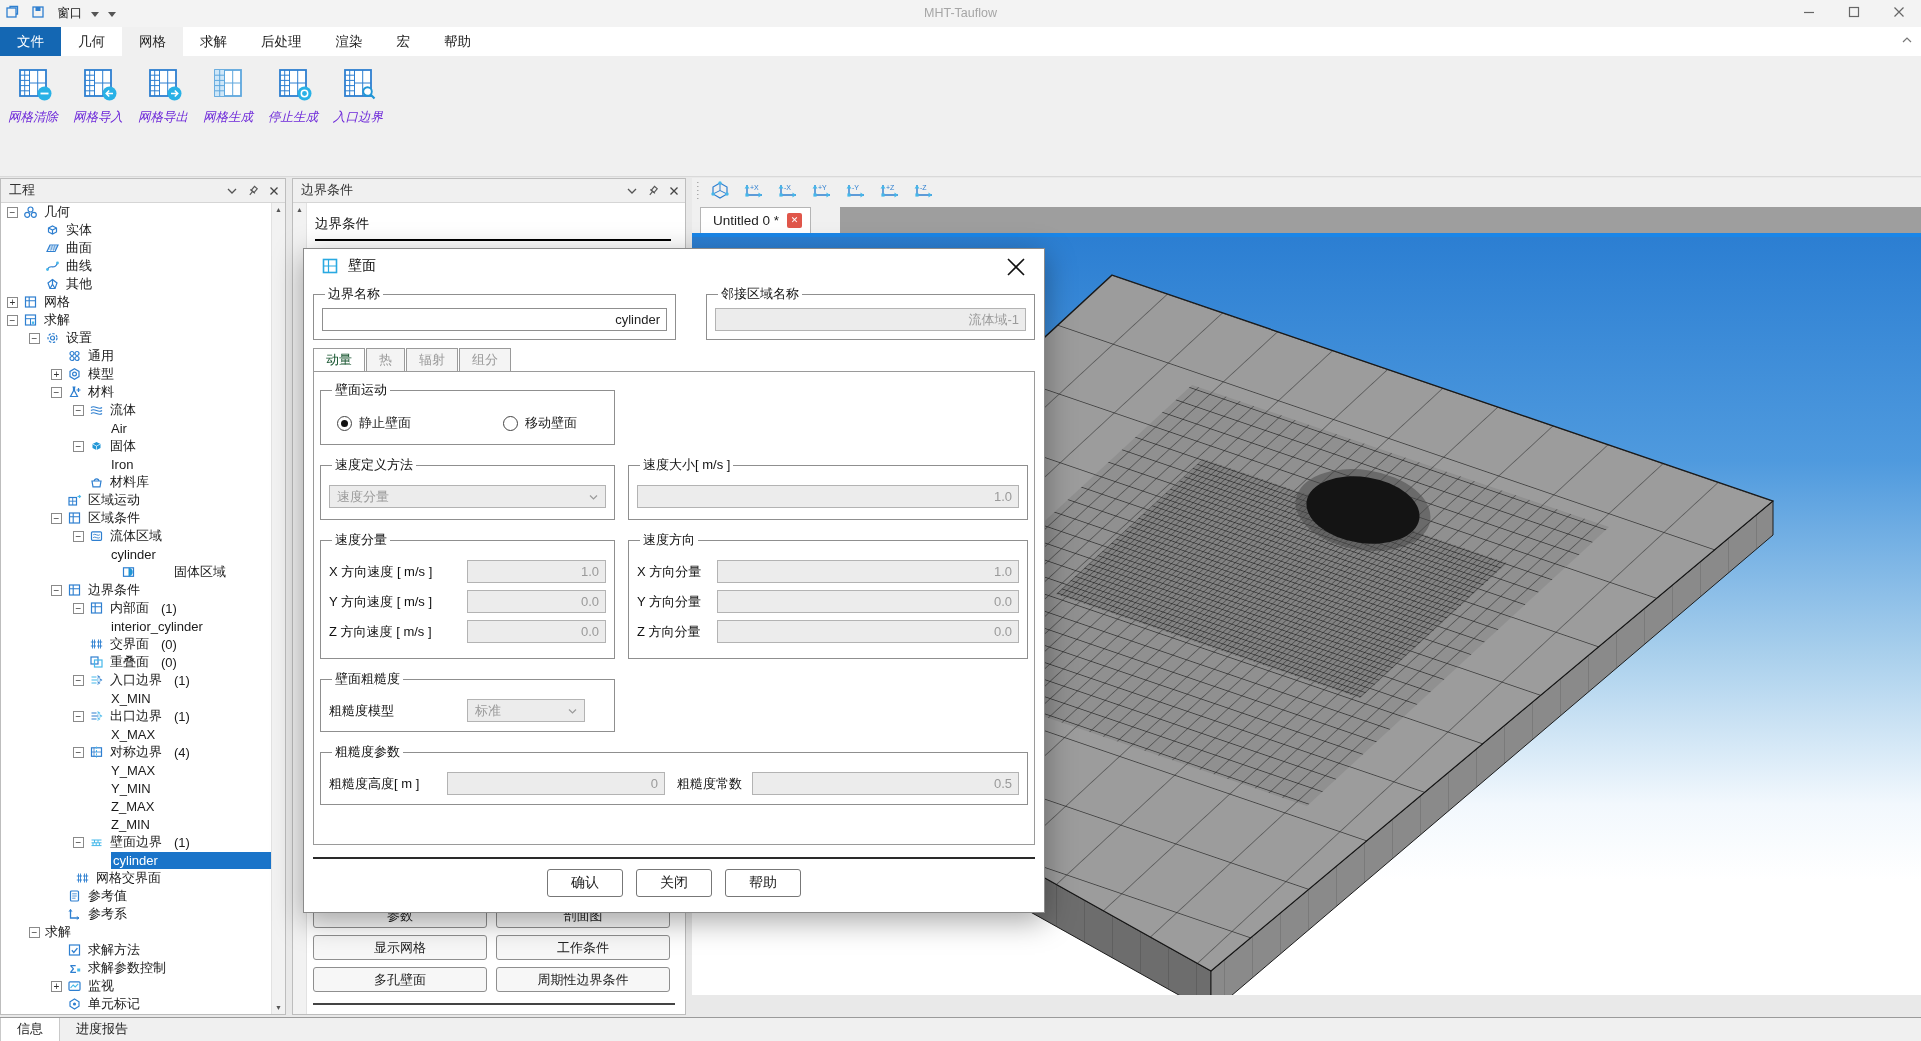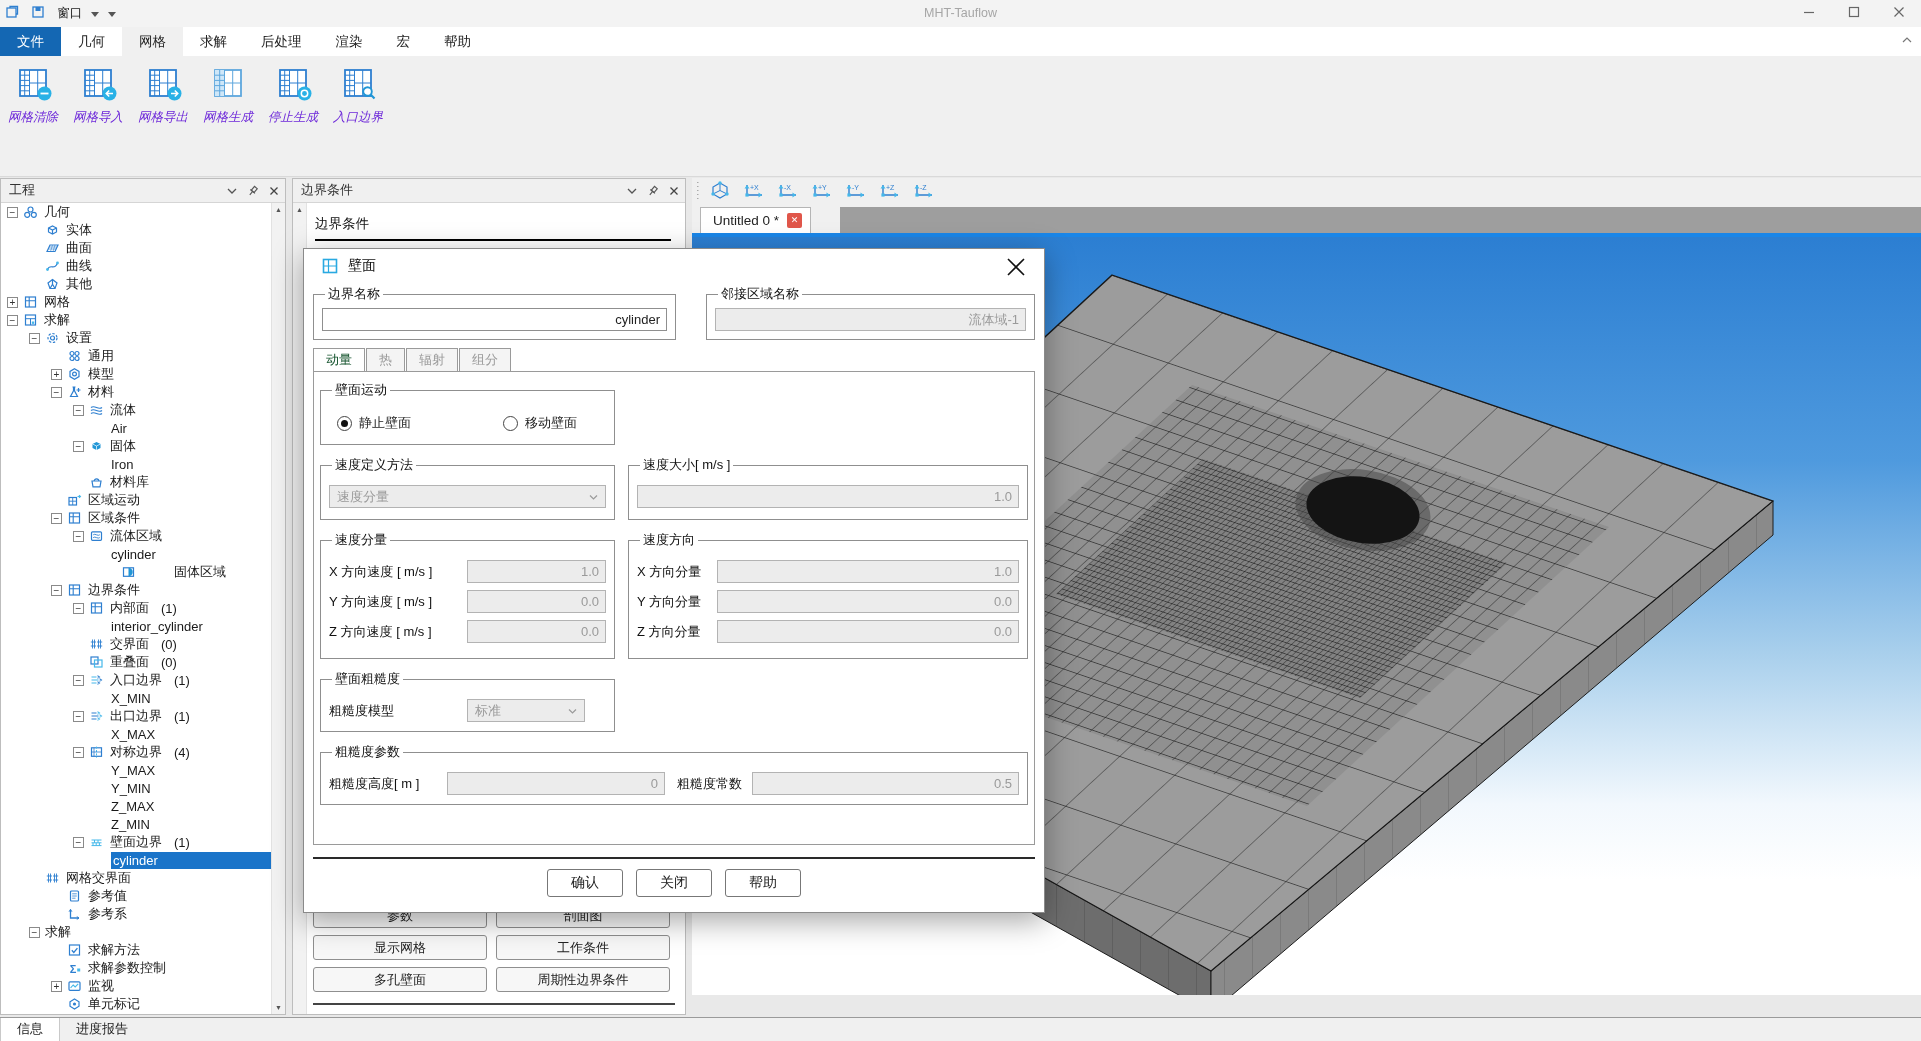--- a/index.html
+++ b/index.html
@@ -460,21 +460,21 @@
           <span class="ticon"><svg width="15" height="14" viewBox="0 0 15 14">
               <path d="M2.5 5 H12.5 M2.5 7.8 H12.5 M2.5 10.6 H12.5 M5.5 5 V7.8 M9 5 V7.8 M4 7.8 V10.6 M7.2 7.8 V10.6 M10.4 7.8 V10.6" stroke="#45b8ea" stroke-width="1"></path>
             </svg></span>
           <span class="tlabel">壁面边界</span>
           <span class="tcount">(1)</span>
         </div>
         <div class="trow sel" style="padding-left: 94px;">
           <span class="exps"></span>
           <span class="tlabel">cylinder</span>
         </div>
-        <div class="trow" style="padding-left: 28px;">
+        <div class="trow" style="padding-left: 58px;">
           <span class="exps"></span>
           <span class="ticon"><svg width="15" height="14" viewBox="0 0 15 14">
               <path d="M3.5 2.5 V11.5 M5.5 2.5 V11.5 M9.5 2.5 V11.5 M11.5 2.5 V11.5 M1.8 5 H7 M1.8 9 H7 M8 5 H13.2 M8 9 H13.2" stroke="#2e7fd0" stroke-width="0.9"></path>
             </svg></span>
           <span class="tlabel">网格交界面</span>
         </div>
         <div class="trow" style="padding-left: 50px;">
           <span class="exps"></span>
           <span class="ticon"><svg width="15" height="14" viewBox="0 0 15 14">
               <rect x="3.5" y="2" width="8" height="10" rx="1" stroke="#2e7fd0" fill="none" stroke-width="1.2"></rect>

